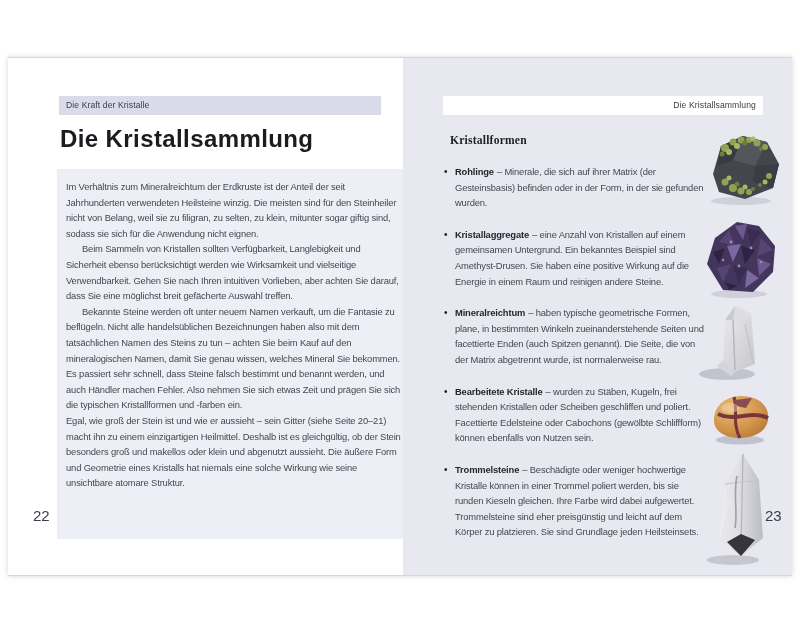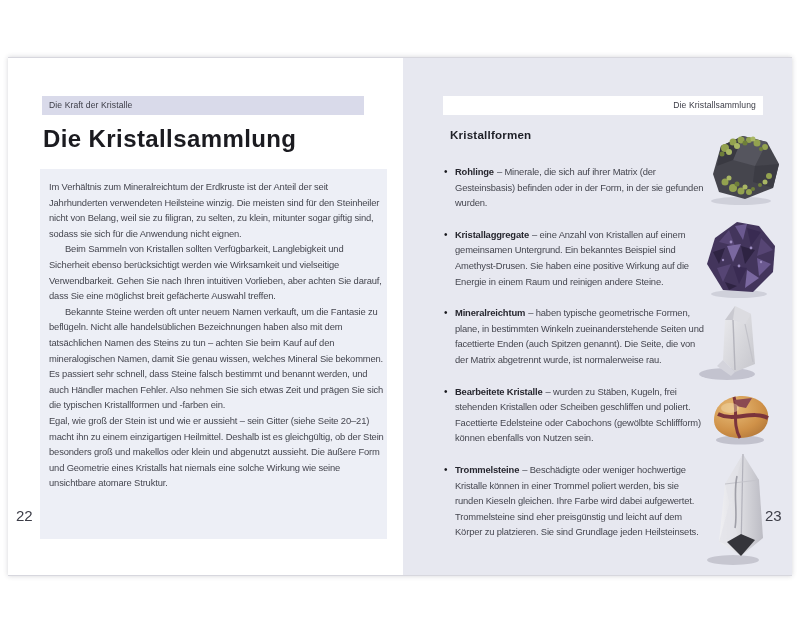--- a/index.html
+++ b/index.html
@@ -2,21 +2,21 @@
 <html><head>
 <meta charset="utf-8">
 <style>
   * { margin:0; padding:0; box-sizing:border-box; }
   html,body { width:800px; height:640px; background:#ffffff; overflow:hidden;
               font-family:"Liberation Sans", sans-serif; }
   .spread { position:absolute; left:8px; top:57px; width:784px; height:519px;
             background:#ffffff; box-shadow:0 0 5px rgba(40,40,60,.20);
             border-top:1px solid #d7d7de; border-bottom:1px solid #d7d7de; }
   .page { position:absolute; top:0; height:100%; }
-  .page-left  { left:0; width:395px; background:#ffffff;text-decoration:underline; }
+  .page-left  { left:17px; width:395px; background:#ffffff;text-decoration:underline; }
   .page-right { left:395px; width:389px; background:#e7e8f0; }
 
   .runbar { position:absolute; height:19px; font-size:8.6px; line-height:19px;
             color:#3c3d47; letter-spacing:.1px; }
   .runbar-left  { left:34px; top:38px; width:322px; background:#d9daea; padding-left:7px; }
   .runbar-right { left:40px; top:38px; width:320px; background:#ffffff;
                   text-align:right; padding-right:7px; }
 
   .main-title { position:absolute; left:35px; top:66px; font-size:24px; line-height:30px;
                 font-weight:bold; letter-spacing:.4px; color:#1b1b20; }
@@ -26,22 +26,22 @@
   .bodytext { font-size:9.4px; line-height:15.6px; letter-spacing:-.15px; color:#45464f; }
   .para { margin:0; }
   .para.indent { text-indent:16px; }
   .subheading { font-size:18px; font-weight:400; letter-spacing:.2px; color:#222228;
                 margin-top:20px; margin-bottom:12px; }
 
   .pagenum { position:absolute; font-size:15px; color:#3c3d47; }
   .pagenum-left  { left:8px;  top:449px; }
   .pagenum-right { left:362px; top:449px; }
 
-  .section-title { position:absolute; left:47px; top:70px; font-size:11.6px;
-                   font-weight:bold; letter-spacing:.2px; color:#1e1f26; }
+  .section-title { position:absolute; left:47px; top:76px; font-size:11.6px;
+                   font-weight:bold; letter-spacing:.2px; color:#1e1f26;font-family:Liberation Serif, serif; }
   .bullets { position:absolute; left:40px; top:106px; width:263px; }
   .bullet { position:relative; padding-left:12px; margin-bottom:16px; }
   .bullet .dot::before { content:"•"; position:absolute; left:1px; top:0;
                          color:#17171c; font-size:10px; }
   .bullet .term { font-weight:bold; color:#26262e; margin-right:3px; }
 
   .photo { position:absolute; left:292px; width:92px; }
   .photo svg { display:block; width:100%; height:100%; }
   .photo1 { top:68px;  height:80px;  }
   .photo2 { top:154px; height:88px;  }

